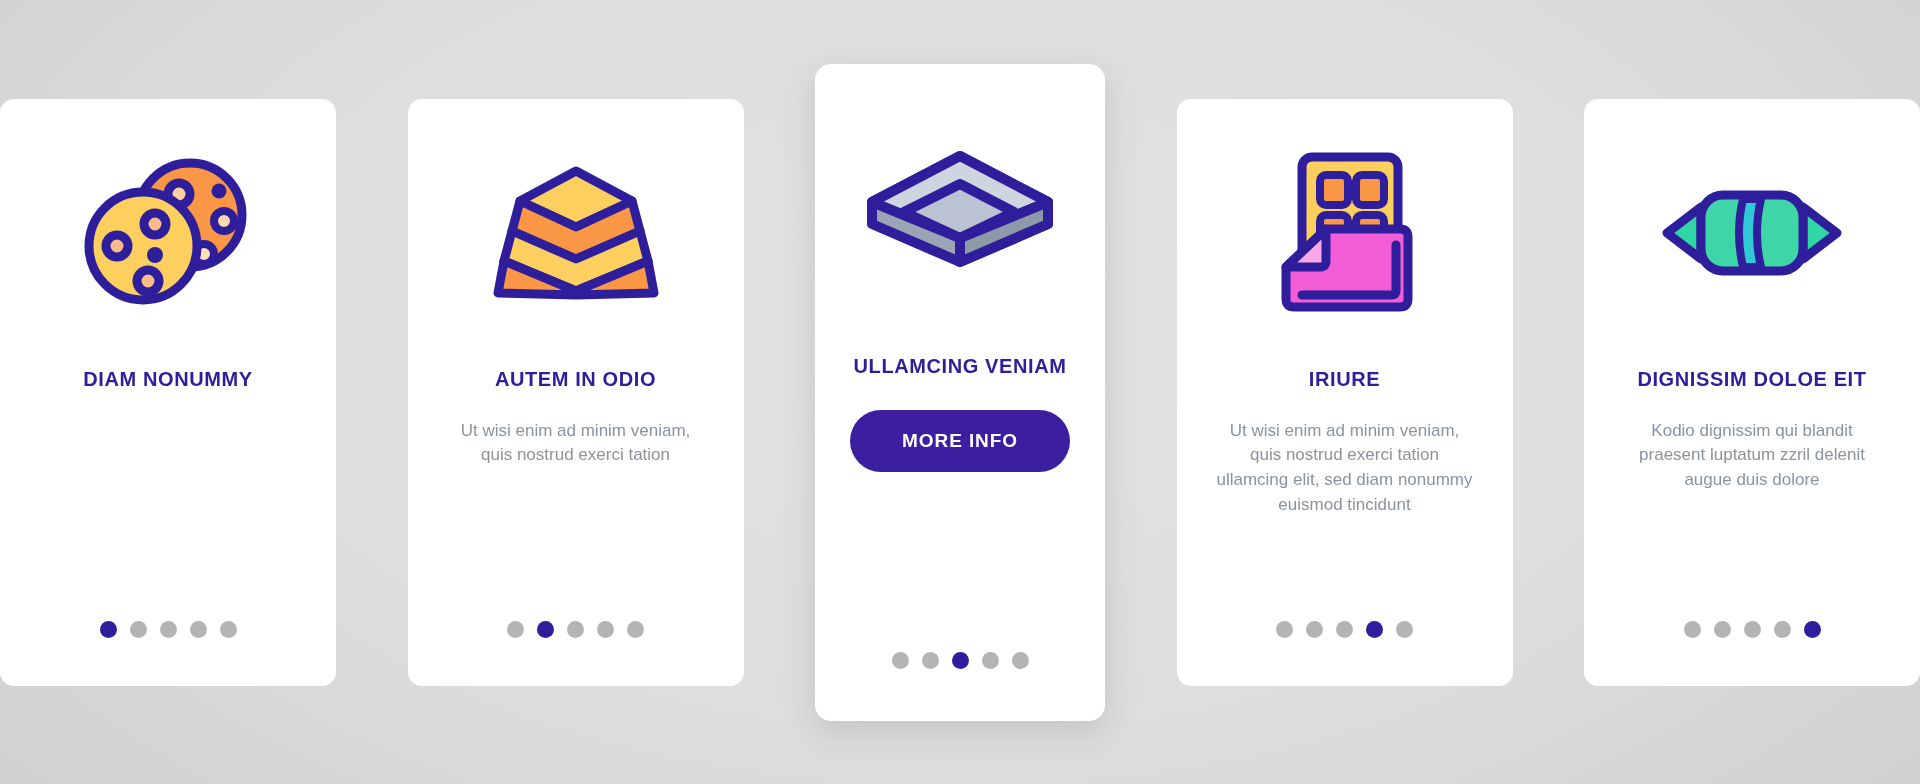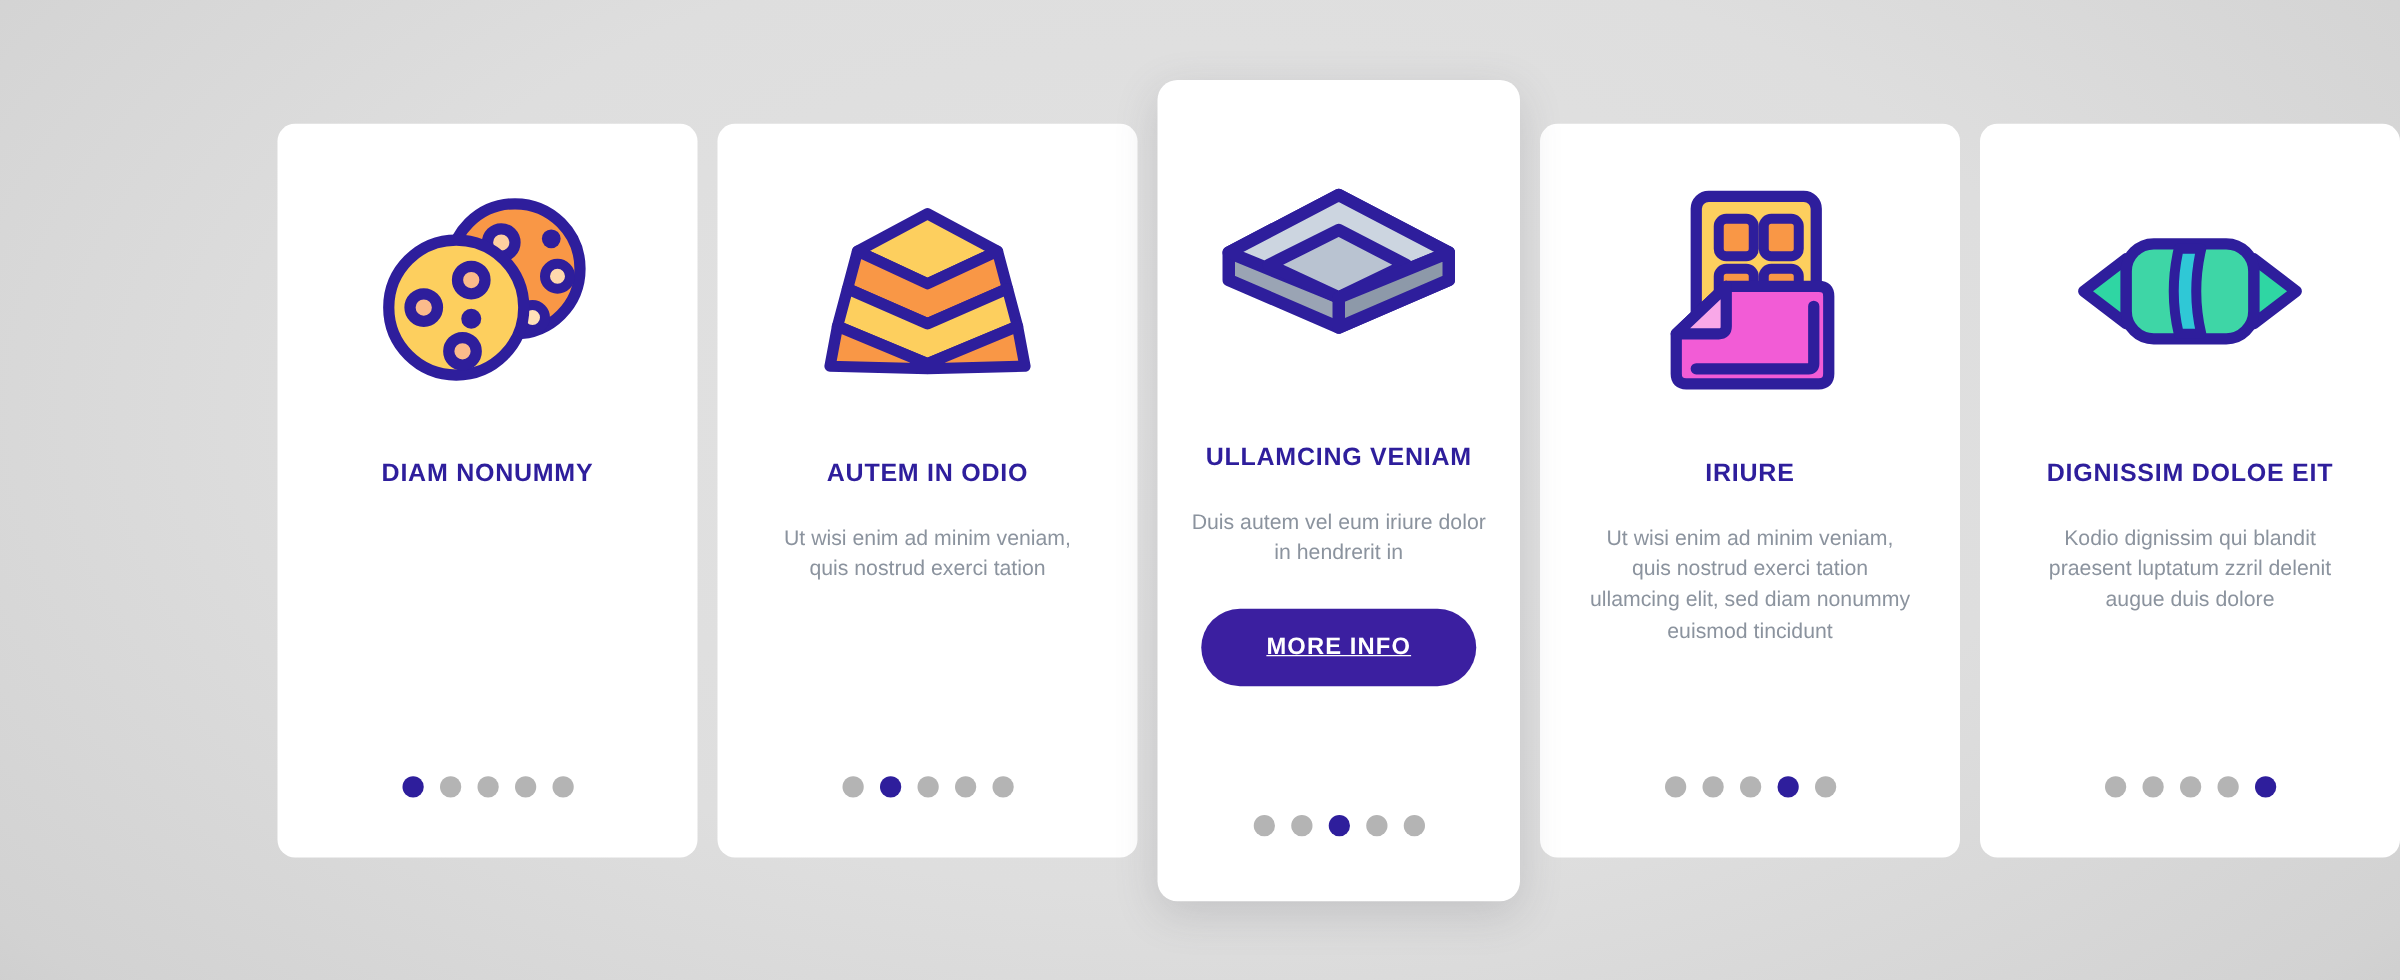--- a/index.html
+++ b/index.html
@@ -18,21 +18,21 @@
     align-items: center;
     justify-content: center;
   }
 
   #onboarding-stage {
     width: 1920px;
     height: 784px;
     position: relative;
     display: flex;
     align-items: center;
-    justify-content: flex-end;
+    justify-content: space-between;
     gap: 16px;
   }
 
   .card {
     background: #ffffff;
     border-radius: 14px;
     width: 336px;
     height: 587px;
     display: flex;
     flex-direction: column;
@@ -88,21 +88,20 @@
     color: #ffffff;
     border: none;
     border-radius: 34px;
     font-family: "Liberation Sans", sans-serif;
     font-size: 19px;
     font-weight: bold;
     letter-spacing: 0.9px;
     padding: 20px 52px;
     cursor: pointer;
     white-space: nowrap;
-    text-decoration: underline;
   }
 
   .dots {
     position: absolute;
     bottom: 48px;
     left: 0;
     right: 0;
     display: flex;
     justify-content: center;
     gap: 13px;
@@ -173,21 +172,20 @@
     <svg width="196" height="126" viewBox="0 0 196 126">
       <g stroke="#2e1e9c" stroke-width="10" stroke-linejoin="round">
         <path d="M98 10 L186 56 L186 78 L98 116 L10 78 L10 56 Z" fill="#9aa4b4"></path>
         <path d="M98 10 L186 56 L98 92 L10 56 Z" fill="#ccd5e0"></path>
         <path d="M98 38 L152 66 L98 92 L42 66 Z" fill="#b9c3d1"></path>
         <path d="M98 92 L186 56 L186 78 L98 116 Z" fill="#8d99a9"></path>
       </g>
     </svg>
       </div>
       <div class="card-title">ULLAMCING VENIAM</div>
-      <div class="card-desc">Duis autem vel eum iriure dolor in hendrerit in</div>
       <button class="more-info-button">MORE INFO</button>
       <div class="dots">
         <span class="dot"></span>
         <span class="dot"></span>
         <span class="dot active"></span>
         <span class="dot"></span>
         <span class="dot"></span>
       </div>
     </div>
     <div class="card">

